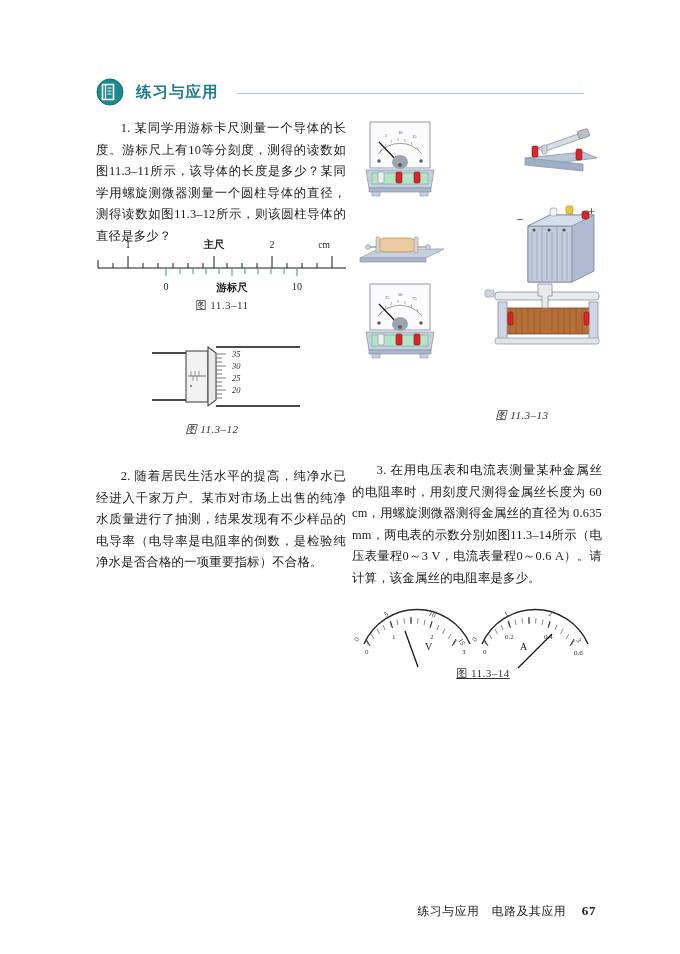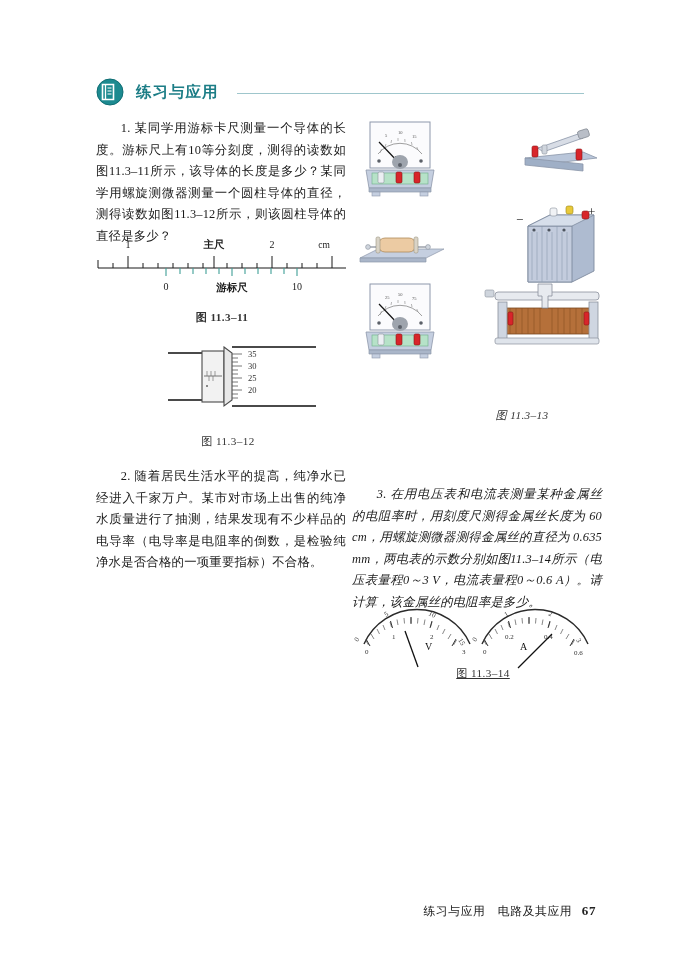--- a/index.html
+++ b/index.html
@@ -54,21 +54,21 @@
   
   .fig { position: absolute; }
 
   svg { display: block; }
 
   .footer {
     position: absolute; left: 0; right: 0; bottom: 34px;
     text-align: right; padding-right: 84px;
     font-size: 11.8px; color: #222; letter-spacing: 0.6px;
   }
-  .footer .pagenum { font-weight: bold; margin-left: 6px; font-size: 13px; }
+  .footer .pagenum { font-weight: bold; margin-left: 12px; font-size: 13px; }
 </style>
 </head>
 <body>
 
 <div class="page">
 
   <div class="section-header">
     <span class="book-icon">
       <svg width="30" height="30" viewBox="0 0 30 30">
         <circle cx="14" cy="15" r="13" fill="#1c8a90"></circle>
@@ -129,24 +129,24 @@
         <line x1="162" y1="32" x2="162" y2="38"></line>
         <line x1="175" y1="32" x2="175" y2="38"></line>
         <line x1="188" y1="32" x2="188" y2="38"></line>
         <line x1="201" y1="32" x2="201" y2="40"></line>
       </g>
 
       <text x="70" y="54" font-family="Liberation Serif, serif" font-size="10" text-anchor="middle" fill="#1a1a1a">0</text>
       <text x="136" y="55" font-family="Liberation Sans, sans-serif" font-size="10.5" text-anchor="middle" fill="#1a1a1a" font-weight="bold">游标尺</text>
       <text x="201" y="54" font-family="Liberation Serif, serif" font-size="10" text-anchor="middle" fill="#1a1a1a">10</text>
     </svg>
-    <div class="caption" style="margin-top:12px;font-weight:bold;">图 11.3–11</div>
-  </div>
-
-  <div class="fig" style="left:166px; top:338px; width:150px;">
+    <div class="caption" style="">图 11.3–11</div>
+  </div>
+
+  <div class="fig" style="left:150px; top:338px; width:150px;font-style:italic;">
     <svg width="150" height="78" viewBox="0 0 150 78">
 
       <line x1="2" y1="15" x2="36" y2="15" stroke="#4a4a4a" stroke-width="2"></line>
       <line x1="2" y1="62" x2="36" y2="62" stroke="#4a4a4a" stroke-width="2"></line>
 
       <rect x="36" y="13" width="22" height="51" fill="#f2f2f2" stroke="#4a4a4a" stroke-width="1.1"></rect>
 
       <line x1="38" y1="38" x2="56" y2="38" stroke="#555" stroke-width="0.8"></line>
 
       <g stroke="#777" stroke-width="0.7">
@@ -174,21 +174,21 @@
         <line x1="66" y1="48" x2="72" y2="48"></line>
         <line x1="66" y1="52" x2="76" y2="52"></line>
         <line x1="66" y1="56" x2="72" y2="56"></line>
         <line x1="66" y1="60" x2="72" y2="60"></line>
       </g>
       <text x="82" y="19" font-family="Liberation Serif, serif" font-size="8.5" fill="#333">35</text>
       <text x="82" y="31" font-family="Liberation Serif, serif" font-size="8.5" fill="#333">30</text>
       <text x="82" y="43" font-family="Liberation Serif, serif" font-size="8.5" fill="#333">25</text>
       <text x="82" y="55" font-family="Liberation Serif, serif" font-size="8.5" fill="#333">20</text>
     </svg>
-    <div class="caption" style="margin-top:18px; margin-left:-26px;">图 11.3–12</div>
+    <div class="caption" style="margin-top:6px; margin-left:-26px;">图 11.3–12</div>
   </div>
 
   <div class="col" style="left:96px; top:466px; width:250px;">
     <p class="body indent">2. 随着居民生活水平的提高，纯净水已经进入千家万户。某市对市场上出售的纯净水质量进行了抽测，结果发现有不少样品的电导率（电导率是电阻率的倒数，是检验纯净水是否合格的一项重要指标）不合格。</p>
   </div>
 
   <div class="fig" style="left:352px; top:116px; width:252px; height:300px;">
     <svg width="252" height="300" viewBox="0 0 252 300">
 
       <g>
@@ -333,21 +333,21 @@
         <rect x="143" y="222" width="104" height="6" rx="2" fill="#dfe4eb" stroke="#8a919c" stroke-width="0.7"></rect>
 
         <rect x="156" y="196" width="5" height="13" rx="1.5" fill="#d8252a" stroke="#8b1418" stroke-width="0.6"></rect>
         <rect x="232" y="196" width="5" height="13" rx="1.5" fill="#d8252a" stroke="#8b1418" stroke-width="0.6"></rect>
         <rect x="133" y="174" width="9" height="7" rx="1.5" fill="#cfd5dd" stroke="#8a919c" stroke-width="0.6"></rect>
       </g>
     </svg>
     <div class="caption" style="margin-top:-8px; margin-left:88px;font-style:italic;">图 11.3–13</div>
   </div>
 
-  <div class="col" style="left:352px; top:484px; width:250px;font-style:italic;">
+  <div class="col" style="left:352px; top:460px; width:250px;">
     <p class="body indent">3. 在用电压表和电流表测量某种金属丝的电阻率时，用刻度尺测得金属丝长度为 60 cm，用螺旋测微器测得金属丝的直径为 0.635 mm，两电表的示数分别如图11.3–14所示（电压表量程0～3 V，电流表量程0～0.6 A）。请计算，该金属丝的电阻率是多少。</p>
   </div>
 
   <div class="fig" style="left:352px; top:598px; width:252px;">
     <svg width="252" height="74" viewBox="0 0 252 74">
 
       <g>
         <path d="M12 46 A58 58 0 0 1 118 46" fill="none" stroke="#2a2a2a" stroke-width="1.4"></path>
         <g stroke="#555" stroke-width="0.7">
           <line x1="13.5" y1="42" x2="16.5" y2="47"></line>

